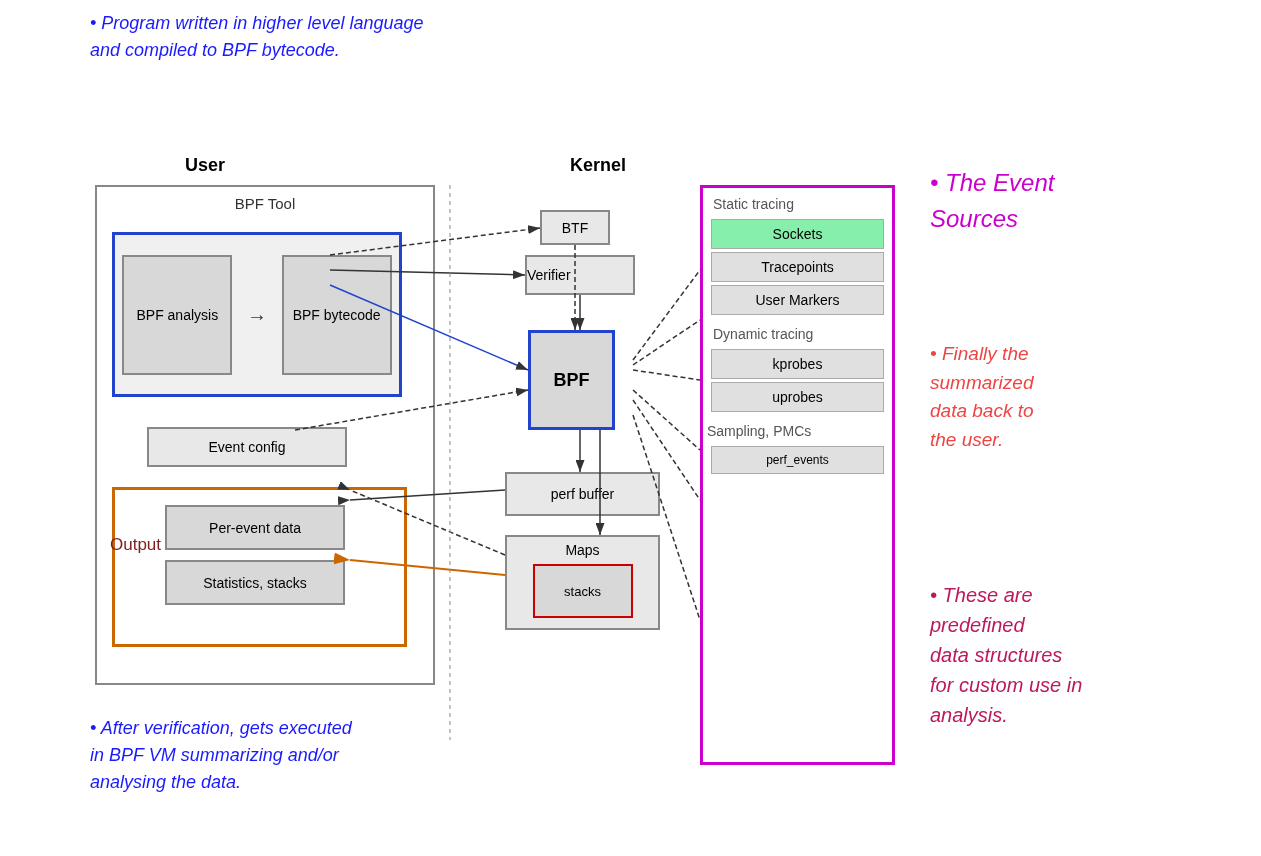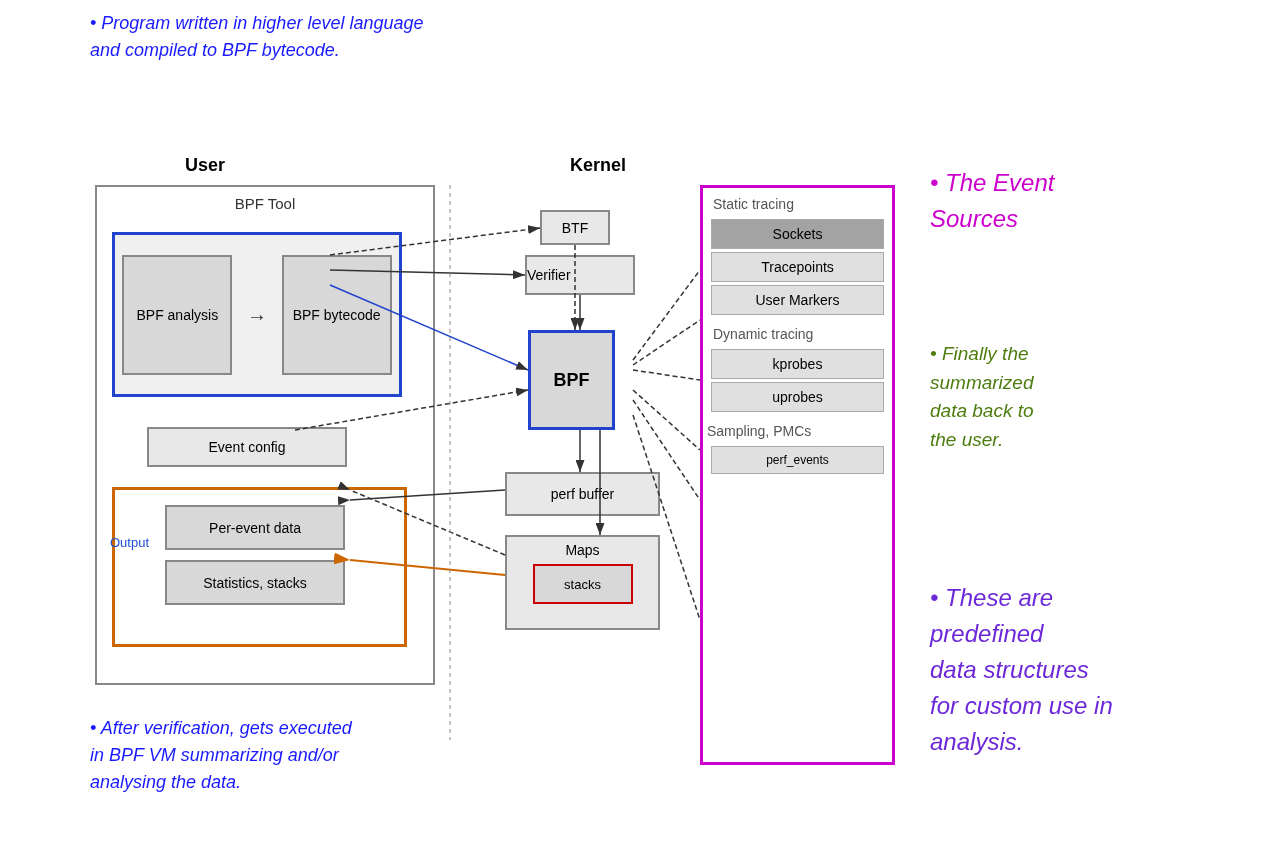--- a/index.html
+++ b/index.html
@@ -22,30 +22,30 @@
     }
     .handwritten-pink {
       font-family: 'Comic Sans MS', cursive, sans-serif;
       color: #cc00cc;
       font-style: italic;
       font-size: 24px;
       line-height: 1.5;
     }
     .handwritten-orange {
       font-family: 'Comic Sans MS', cursive, sans-serif;
-      color: #4d7c0f;
+      color: #ef4444;
       font-style: italic;
       font-size: 19px;
       line-height: 1.5;
     }
     .handwritten-red {
       font-family: 'Comic Sans MS', cursive, sans-serif;
-      color: #6d28d9;
+      color: #be185d;
       font-style: italic;
-      font-size: 24px;
+      font-size: 20px;
       line-height: 1.5;
     }
 
     
     .section-label {
       font-weight: bold;
       font-size: 18px;
       color: #000;
       text-align: center;
     }
@@ -117,22 +117,22 @@
       left: 15px;
       width: 295px;
       height: 160px;
       border: 3px solid #cc6600;
       background: #fff;
     }
     .output-label {
       position: absolute;
       top: 45px;
       left: -5px;
-      font-size: 13px;
-      color: #1d4ed8;
+      font-size: 17px;
+      color: #7f1d1d;
       text-align: center;
     }
     .output-inner-box {
       position: absolute;
       width: 180px;
       height: 45px;
       border: 2px solid #888;
       background: #d8d8d8;
       display: flex;
       align-items: center;
@@ -234,30 +234,30 @@
 <div style="position:absolute; top:330px; left:528px; width:87px; height:100px; border:3px solid #2244cc; background:#d8d8d8; display:flex; align-items:center; justify-content:center; font-size:18px; font-weight:bold;">
   <span>BPF</span>
 </div>
 
 <div style="position:absolute; top:472px; left:505px; width:155px; height:44px; border:2px solid #888; background:#e8e8e8; display:flex; align-items:center; justify-content:center; font-size:14px;">
   <span>perf buffer</span>
 </div>
 
 <div style="position:absolute; top:535px; left:505px; width:155px; height:95px; border:2px solid #888; background:#e8e8e8; display:flex; flex-direction:column; align-items:center; padding-top:5px; font-size:14px;">
   <span>Maps</span>
-  <div style="width:100px; height:40px; border:2px solid #cc0000; background:#d8d8d8; display:flex; align-items:center; justify-content:center; font-size:13px; margin-top:6px;">
+  <div style="width:100px; height:54px; border:2px solid #cc0000; background:#d8d8d8; display:flex; align-items:center; justify-content:center; font-size:13px; margin-top:6px;">
     <span>stacks</span>
   </div>
 </div>
 
 <div style="position:absolute; top:185px; left:700px; width:195px; height:580px; border:3px solid #cc00cc; background:#fff;">
 
   <div style="font-size:14px; color:#555; padding:8px 10px 4px 10px;">Static tracing</div>
 
-  <div style="margin:3px 8px; border:1px solid #aaa; background:#a3a3a3; padding:6px 0; text-align:center; font-size:14px;">Sockets</div>
+  <div style="margin:3px 8px; border:1px solid #aaa; background:#86efac; padding:6px 0; text-align:center; font-size:14px;">Sockets</div>
 
   <div style="margin:3px 8px; border:1px solid #aaa; background:#e0e0e0; padding:6px 0; text-align:center; font-size:14px;">Tracepoints</div>
 
   <div style="margin:3px 8px; border:1px solid #aaa; background:#e0e0e0; padding:6px 0; text-align:center; font-size:14px;">User Markers</div>
 
   <div style="font-size:14px; color:#555; padding:8px 10px 4px 10px;">Dynamic tracing</div>
 
   <div style="margin:3px 8px; border:1px solid #aaa; background:#e0e0e0; padding:6px 0; text-align:center; font-size:14px;">kprobes</div>
 
   <div style="margin:3px 8px; border:1px solid #aaa; background:#e0e0e0; padding:6px 0; text-align:center; font-size:14px;">uprobes</div>

